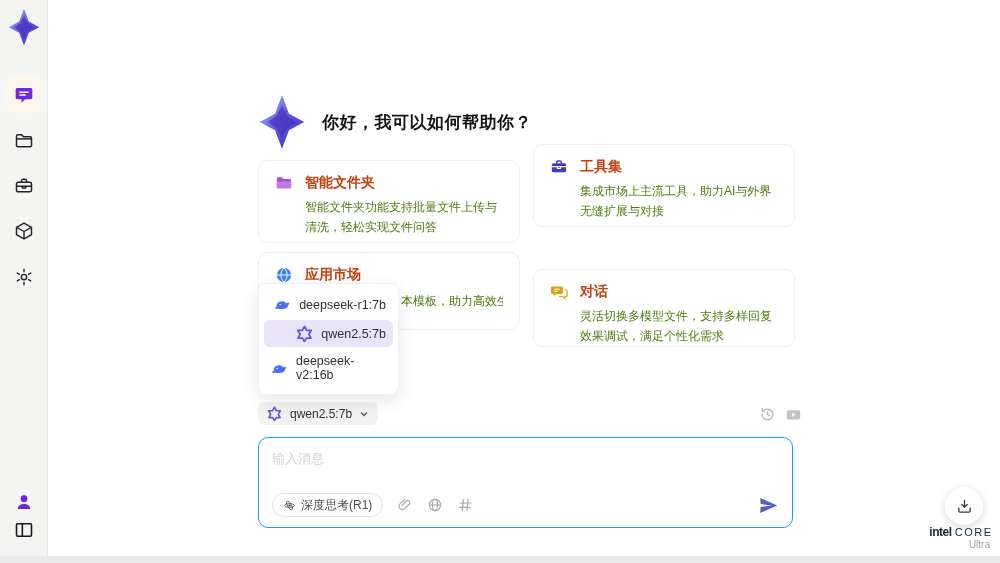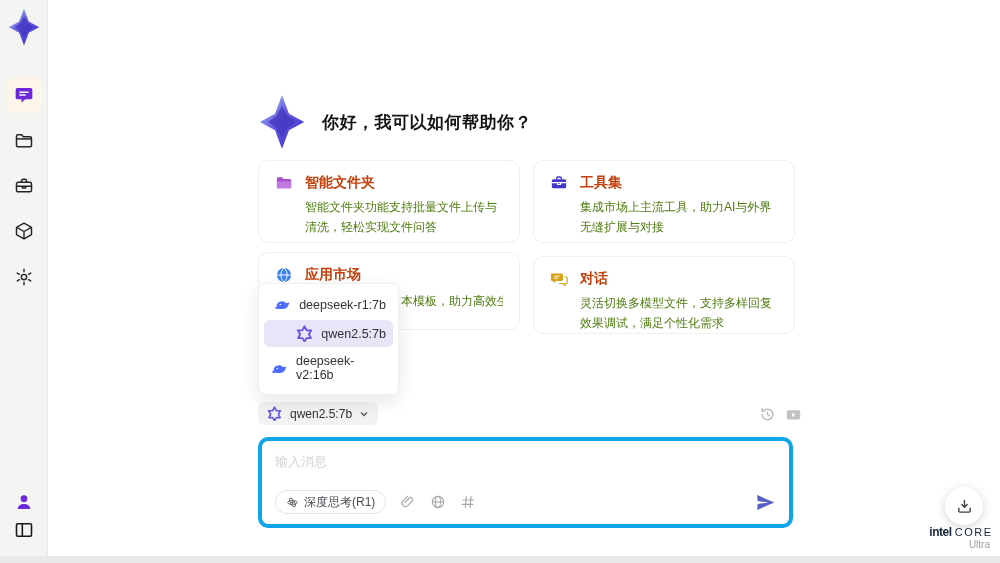--- a/index.html
+++ b/index.html
@@ -22,23 +22,23 @@
   .greeting-text { font-size:17px; font-weight:700; color:#141414; margin-left:14px; letter-spacing:.5px; }
 
   
   .card { position:absolute; width:262px; border:1px solid #f0f0ef; border-radius:10px;
           padding:13px 16px; background:#fff; }
   .card-head { display:flex; align-items:center; }
   .card-head svg { width:18px; height:18px; display:block; }
   .card-title { font-size:14px; font-weight:700; color:#c2410c; margin-left:12px; }
   .card-desc { font-size:12px; color:#4d7c0f; line-height:1.65; margin-top:6px; margin-left:30px; }
   .card1 { left:258px; top:160px; height:83px; }
-  .card2 { left:533px; top:160px; height:83px; }
+  .card2 { left:533px; top:144px; height:83px; }
   .card3 { left:258px; top:252px; height:78px; }
-  .card4 { left:533px; top:256px; height:78px; }
+  .card4 { left:533px; top:269px; height:78px; }
   .card3 .card-desc { margin-left:126px; white-space:nowrap; overflow:hidden; margin-top:8px; }
 
   
   .dropdown { position:absolute; left:258px; top:283px; width:141px; background:#fff;
               border:1px solid #f1f1f1; border-radius:8px; padding:5px 5px 7px 5px;
               box-shadow:0 6px 18px rgba(0,0,0,.10); z-index:10; }
   .dd-header { display:flex; align-items:center; padding:3px 6px 5px 6px;
                font-size:11px; color:#c0c3c9; }
   .dd-header svg { width:12px; height:12px; margin-right:6px; }
   .dd-item { display:flex; align-items:center; padding:5px 7px; border-radius:6px;
@@ -52,21 +52,21 @@
   .selector svg.model { width:15px; height:15px; }
   .selector-label { font-size:12px; color:#2f3136; margin:0 7px 0 8px; }
   .selector svg.chev { width:10px; height:10px; }
 
   .row-icons { position:absolute; top:406px; left:750px; display:flex; align-items:center; }
   .row-icons .ric { width:17px; height:17px; margin-left:9px; cursor:pointer; }
   .row-icons svg { width:100%; height:100%; display:block; }
 
   
   .composer { position:absolute; left:258px; top:437px; width:535px; height:91px;
-              border:4px solid #0ea5e9; border-radius:10px; background:#fff; }
+              border:1px solid #0ea5e9; border-radius:10px; background:#fff; }
   .composer-input { position:absolute; left:13px; top:9px; width:500px; height:22px;
                     border:none; outline:none; font-size:13px; color:#303238; background:transparent;
                     font-family:"Liberation Sans","DejaVu Sans",sans-serif; }
   .composer-input::placeholder { color:#d3d3d7; }
   .composer-bar { position:absolute; left:13px; right:13px; bottom:10px; height:24px;
                   display:flex; align-items:center; }
   .chip { display:flex; align-items:center; border:1px solid #e4e4e7; border-radius:13px;
           height:24px; padding:0 10px; cursor:pointer; }
   .chip svg { width:13px; height:13px; margin-right:5px; }
   .chip-label { font-size:12px; color:#4b4d53; }

